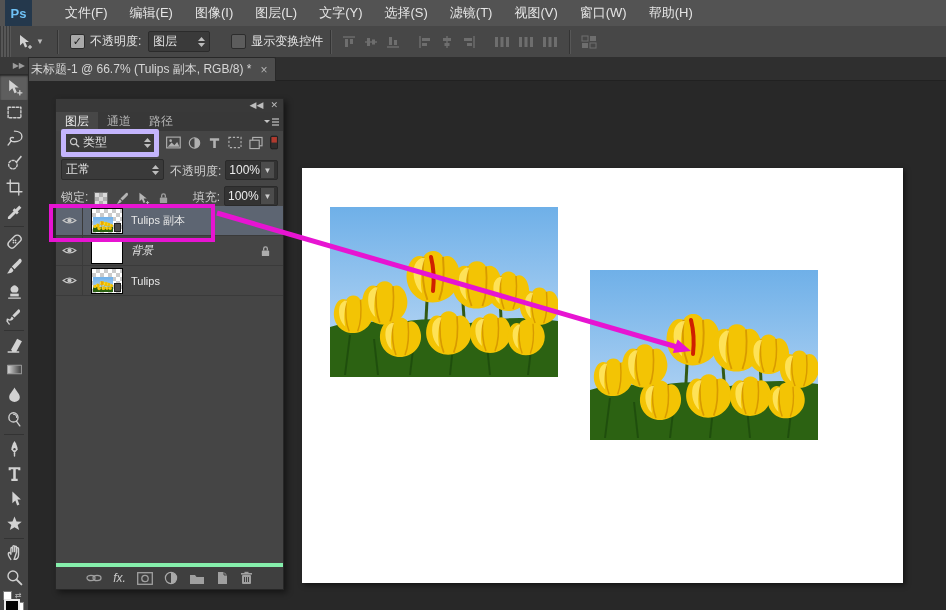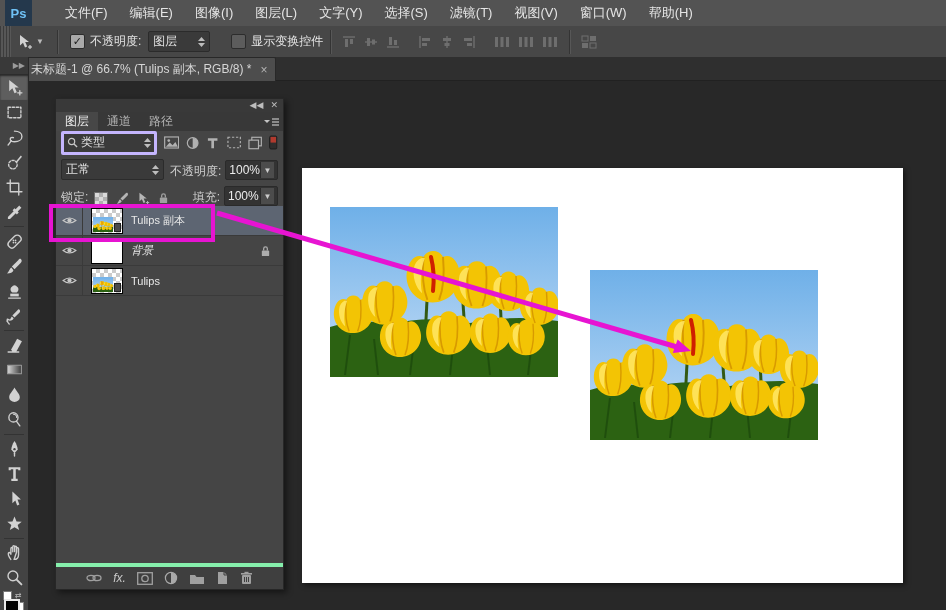--- a/index.html
+++ b/index.html
@@ -50,21 +50,21 @@
   
   .panel{left:55px;top:98px;width:229px;height:492px;background:#454545;border:1px solid #272727;
          box-shadow:3px 3px 6px rgba(0,0,0,.45);display:flex;flex-direction:column;box-sizing:border-box}
   .panel-top{height:13px;background:#393939;display:flex;align-items:center;justify-content:flex-end;gap:7px;padding-right:5px}
   .panel-top .glyph{color:#bdbdbd;font-size:9px;line-height:1;cursor:pointer}
   .panel-tabs{height:19px;background:#383838;display:flex;align-items:stretch}
   .ptab{padding:0 9px;font-size:12px;display:flex;align-items:center;color:#b3b3b3;cursor:pointer}
   .ptab.active{background:#474747;color:#ececec}
   .panel-menu{margin-left:auto;display:flex;align-items:center;padding-right:4px;cursor:pointer}
   .filter-row{height:23px;display:flex;align-items:center;padding:0 5px;gap:7px}
-  .search-dd{width:88px;height:18px;background:#3a3a3a;border:3px solid #c4b5fd;border-radius:2px;
+  .search-dd{width:88px;height:18px;background:#3a3a3a;border:5px solid #c4b5fd;border-radius:2px;
              display:flex;align-items:center;font-size:12px;color:#e2e2e2;padding:0 3px;gap:3px}
   .frow-ic{opacity:.85}
   .blend-row,.lock-row{height:26px;display:flex;align-items:flex-end;padding:0 5px}
   .row-label{font-size:12px;color:#cfcfcf;white-space:nowrap}
   .val-dd{width:46px;height:18px;background:#333;border:1px solid #2a2a2a;border-radius:2px;display:flex;
           align-items:center;font-size:12px;color:#ececec;padding:0 3px}
   .val-dd .btn{margin-left:auto;width:13px;height:16px;background:#4c4c4c;border-left:1px solid #2a2a2a;
                display:flex;align-items:center;justify-content:center;font-size:8px;color:#ccc}
   .lock-ics{display:flex;gap:8px;margin:0 6px;opacity:.8}
   .layer-list{display:flex;flex-direction:column}

